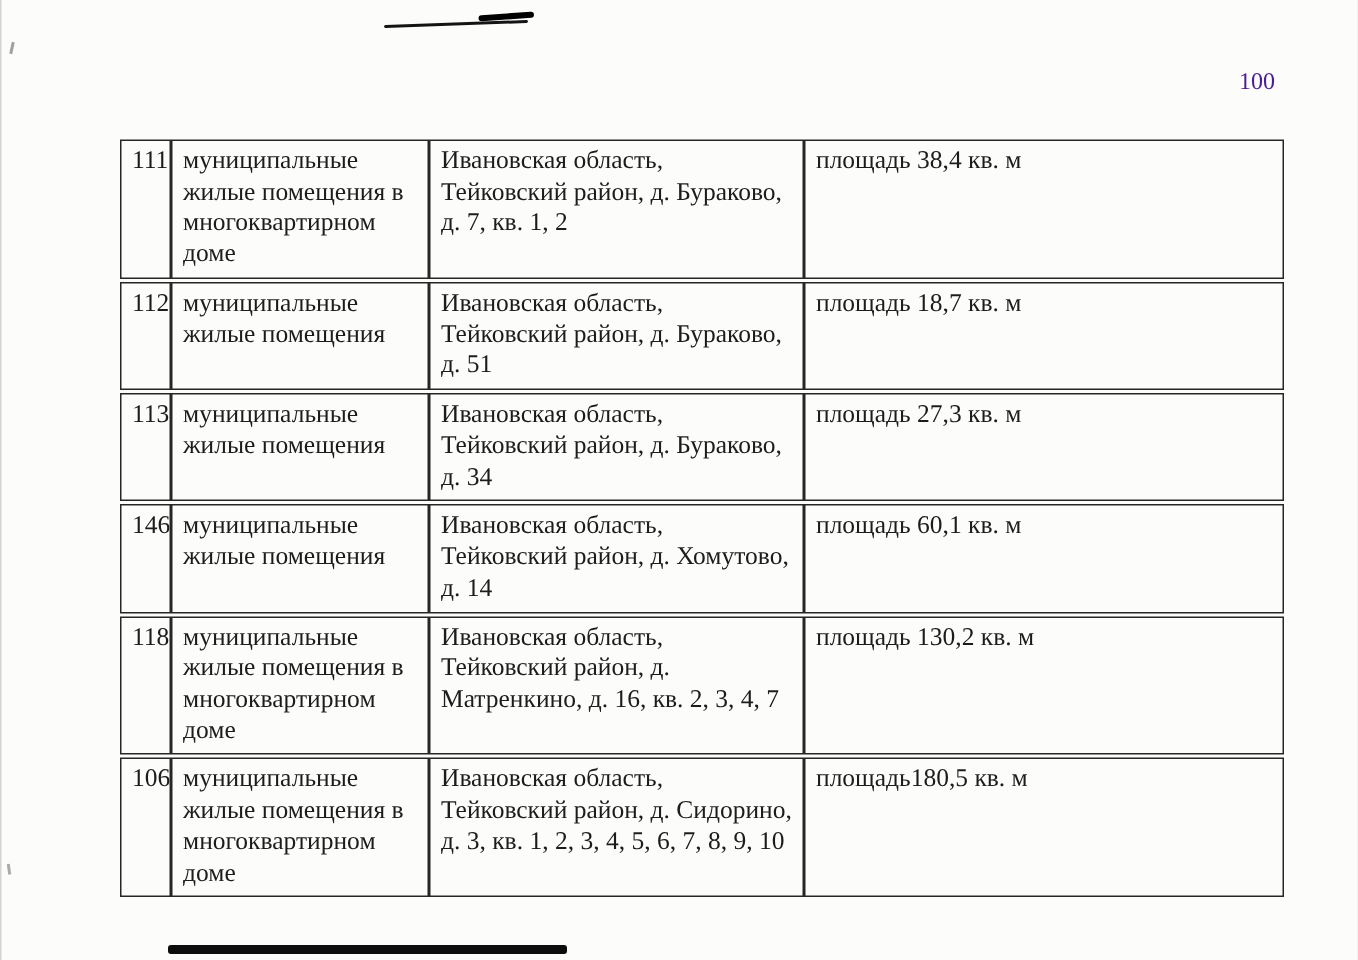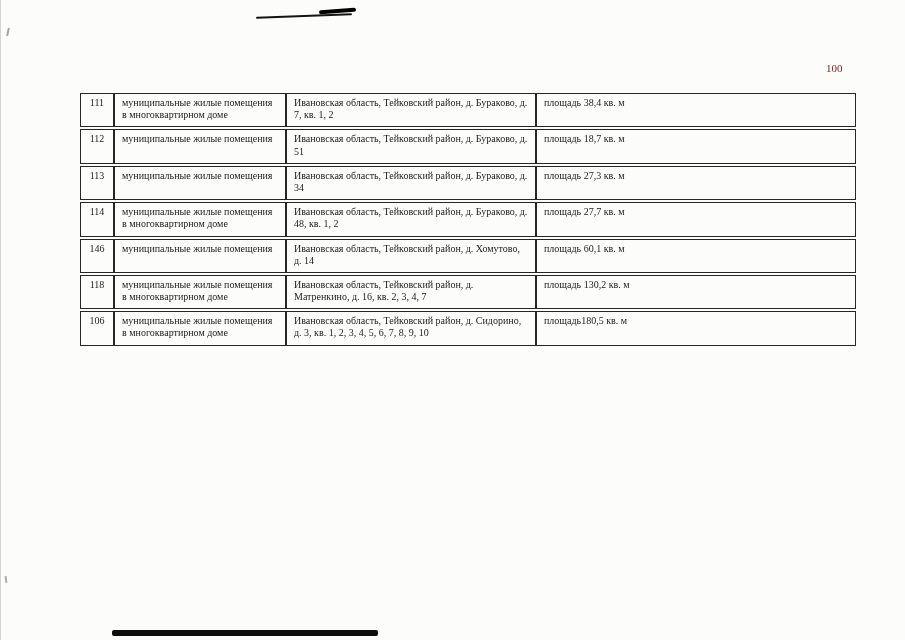--- a/index.html
+++ b/index.html
@@ -11,34 +11,34 @@
   .page {
     position: relative;
     width: 905px;
     height: 640px;
     background: #fcfcfa;
     overflow: hidden;
     color: #1c1c1c;
   }
   .page-number {
     position: absolute;
-    top: 62px;
+    top: 46px;
     left: 826px;
-    font-size: 11px;
-    color: #7f1d1d;
+    font-size: 16px;
+    color: #4c1d95;
   }
   table.doc-table {
     position: absolute;
     left: 80px;
     top: 91px;
     width: 776px;
     border-collapse: separate;
     border-spacing: 0 2px;
     table-layout: fixed;
-    font-size: 10px;
+    font-size: 17px;
     line-height: 1.22;
   }
   table.doc-table td {
     border: 1px solid #262626;
     vertical-align: top;
     padding: 3px 7px 5px 7px;
     background: #fcfcfa;
     overflow: hidden;
   }
   td.c-num  { text-align: center; padding-left: 2px; padding-right: 2px; }
@@ -87,26 +87,20 @@
         <td class="c-addr">Ивановская область, Тейковский район, д. Бураково, д. 51</td>
         <td class="c-area">площадь 18,7 кв. м</td>
       </tr>
       <tr>
         <td class="c-num">113</td>
         <td class="c-type">муниципальные жилые помещения</td>
         <td class="c-addr">Ивановская область, Тейковский район, д. Бураково, д. 34</td>
         <td class="c-area">площадь 27,3 кв. м</td>
       </tr>
       <tr>
-        <td class="c-num">114</td>
-        <td class="c-type">муниципальные жилые помещения в многоквартирном доме</td>
-        <td class="c-addr">Ивановская область, Тейковский район, д. Бураково, д. 48, кв. 1, 2</td>
-        <td class="c-area">площадь 27,7 кв. м</td>
-      </tr>
-      <tr>
         <td class="c-num">146</td>
         <td class="c-type">муниципальные жилые помещения</td>
         <td class="c-addr">Ивановская область, Тейковский район, д. Хомутово, д. 14</td>
         <td class="c-area">площадь 60,1 кв. м</td>
       </tr>
       <tr>
         <td class="c-num">118</td>
         <td class="c-type">муниципальные жилые помещения в многоквартирном доме</td>
         <td class="c-addr">Ивановская область, Тейковский район, д. Матренкино, д. 16, кв. 2, 3, 4, 7</td>
         <td class="c-area">площадь 130,2 кв. м</td>

